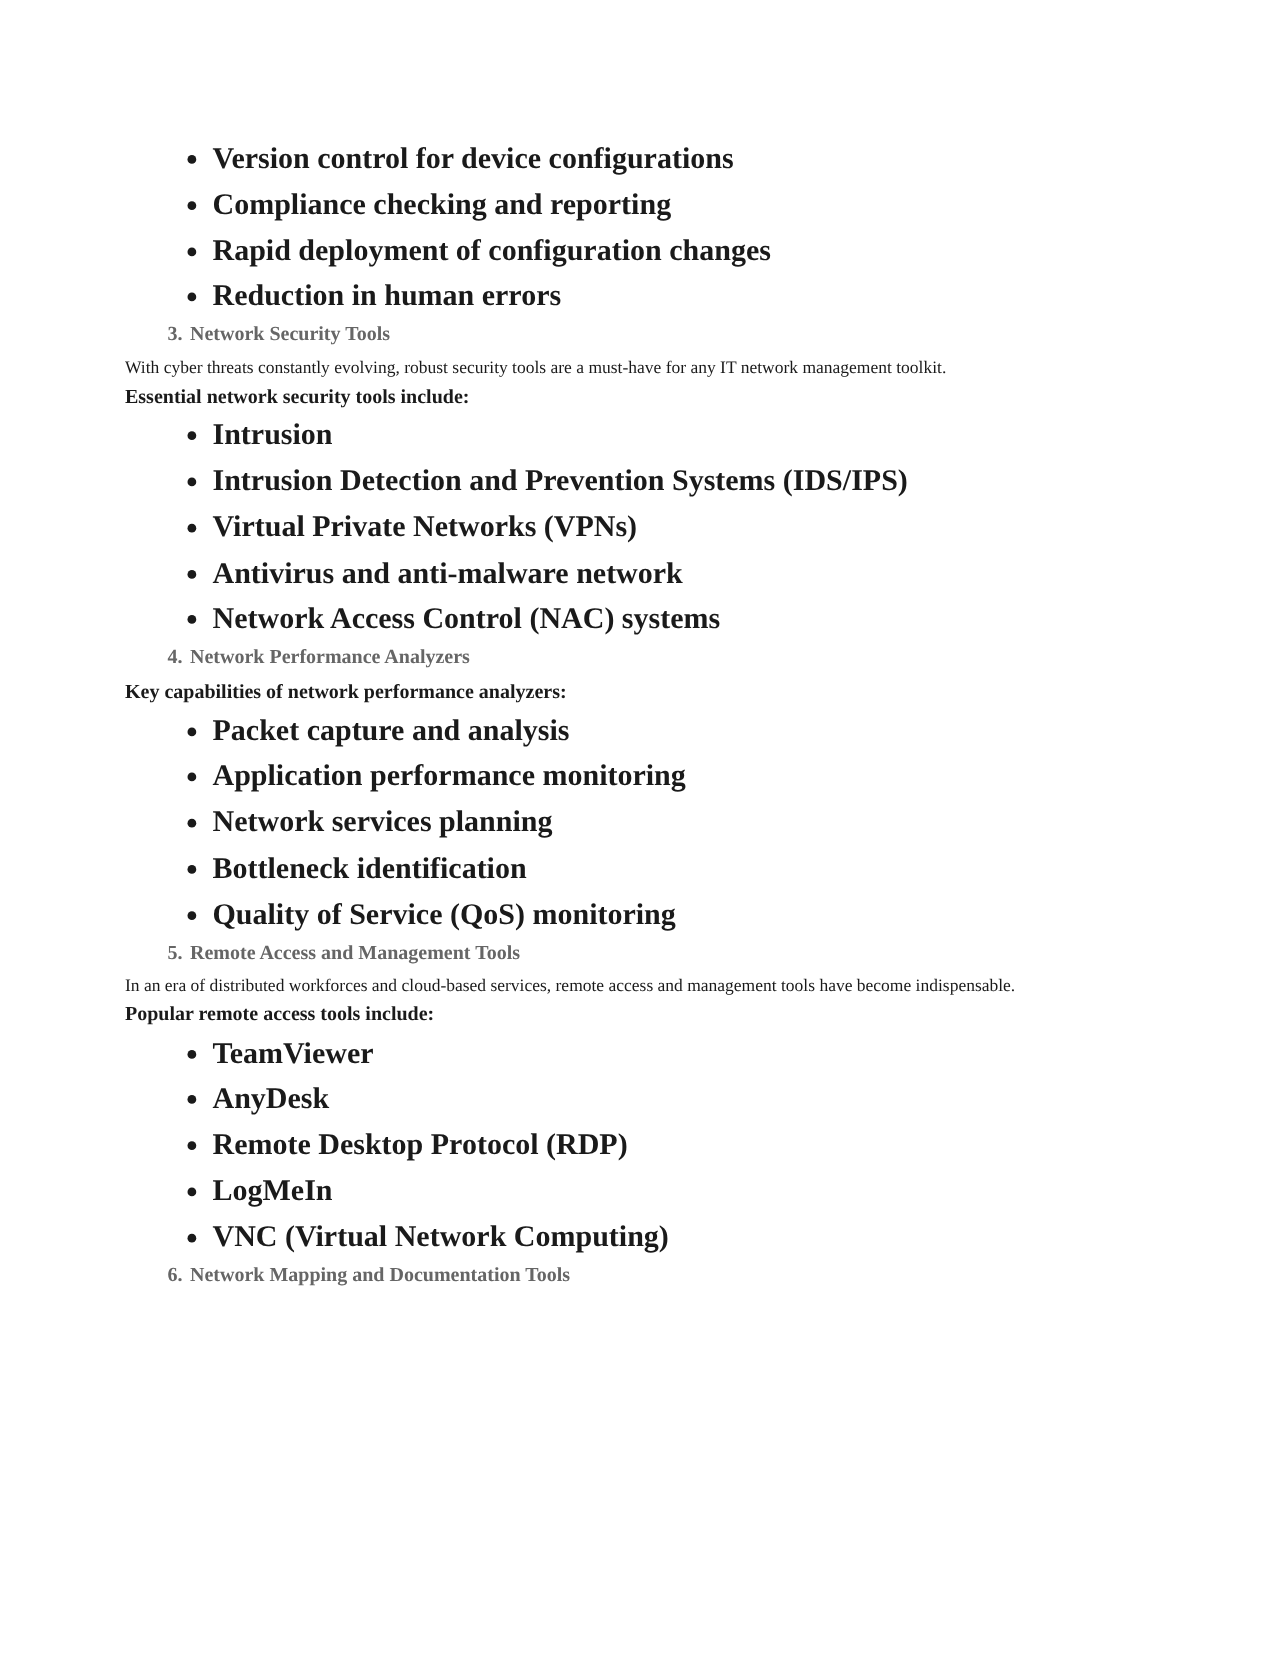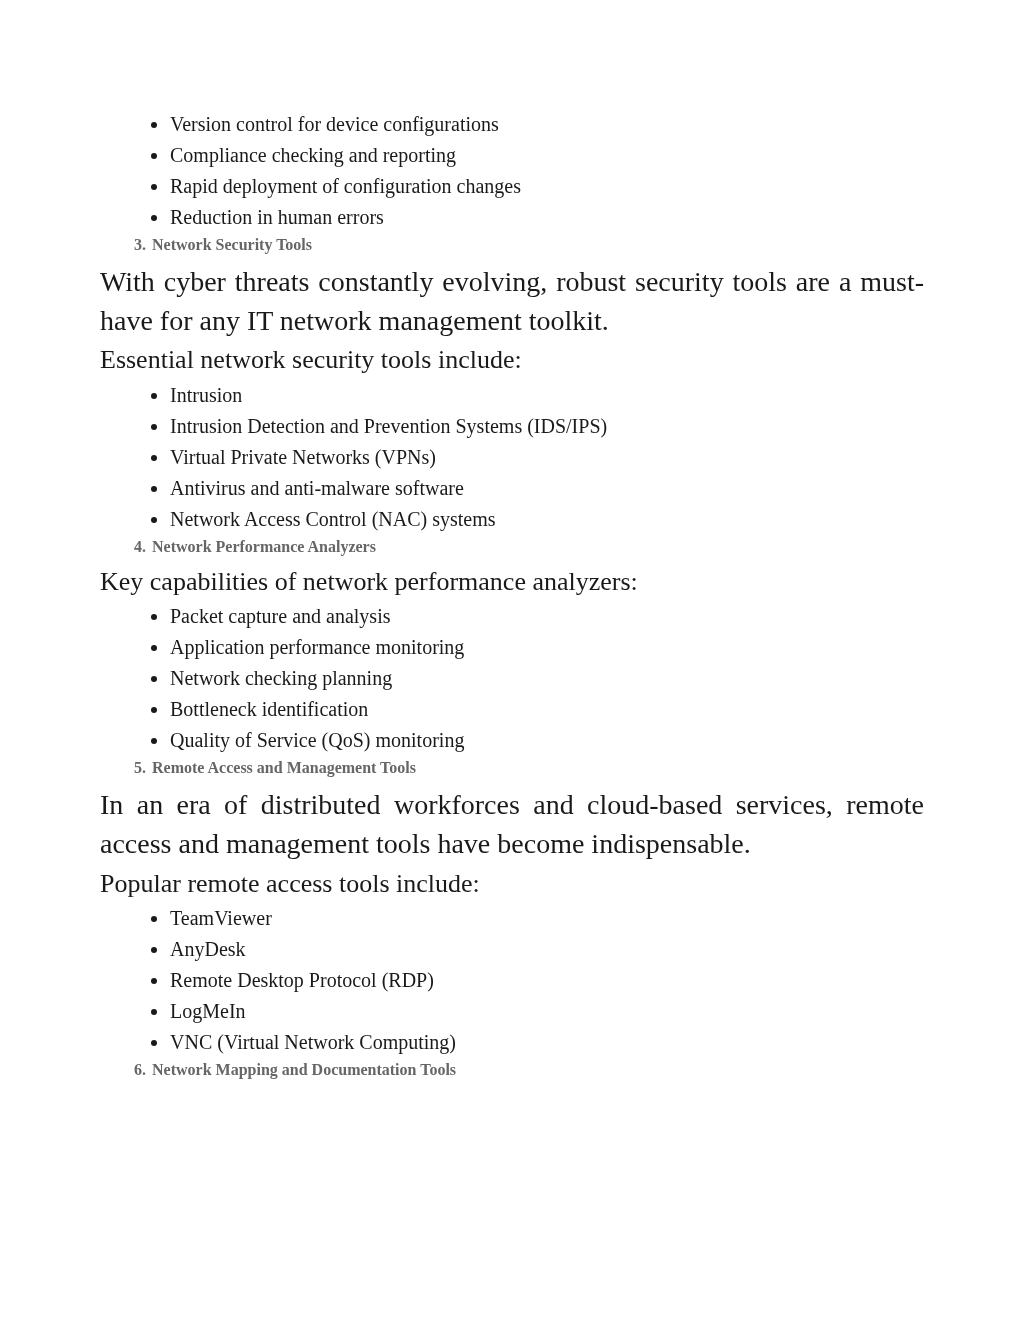--- a/index.html
+++ b/index.html
@@ -10,46 +10,48 @@
       width: 1024px;
     }
     .page {
       padding: 110px 100px 80px 100px;
       color: #1a1a1a;
     }
     ul.bullet-list {
       list-style: disc;
       margin: 0 0 4px 0;
       padding-left: 70px;
-      font-size: 20px;
+      font-size: 24px;
       line-height: 1.45;
+      font-weight: bold;
     }
     ul.bullet-list li {
       margin-bottom: 2px;
     }
     .heading {
       font-size: 16px;
       font-weight: bold;
       color: #666;
       margin: 4px 0 8px 34px;
     }
     .heading .num {
       color: #666;
       margin-right: 6px;
     }
     .para {
-      font-size: 28px;
+      font-size: 14px;
       line-height: 1.4;
       margin: 0 0 2px 0;
       text-align: justify;
     }
     .para-intro {
-      font-size: 26px;
+      font-size: 16px;
       line-height: 1.4;
       margin: 0 0 2px 0;
+      font-weight: bold;
     }
   </style>
 </head>
 <body>
 
 <div class="page">
 
   <ul class="bullet-list">
     <li>Version control for device configurations</li>
     <li>Compliance checking and reporting</li>
@@ -59,32 +61,32 @@
 
   <div class="heading">
     <span class="num">3.</span><span>Network Security Tools</span>
   </div>
   <p class="para">With cyber threats constantly evolving, robust security tools are a must-have for any IT network management toolkit.</p>
   <p class="para-intro">Essential network security tools include:</p>
   <ul class="bullet-list">
     <li>Intrusion</li>
     <li>Intrusion Detection and Prevention Systems (IDS/IPS)</li>
     <li>Virtual Private Networks (VPNs)</li>
-    <li>Antivirus and anti-malware software</li>
+    <li>Antivirus and anti-malware network</li>
     <li>Network Access Control (NAC) systems</li>
   </ul>
 
   <div class="heading">
     <span class="num">4.</span><span>Network Performance Analyzers</span>
   </div>
   <p class="para-intro">Key capabilities of network performance analyzers:</p>
   <ul class="bullet-list">
     <li>Packet capture and analysis</li>
     <li>Application performance monitoring</li>
-    <li>Network checking planning</li>
+    <li>Network services planning</li>
     <li>Bottleneck identification</li>
     <li>Quality of Service (QoS) monitoring</li>
   </ul>
 
   <div class="heading">
     <span class="num">5.</span><span>Remote Access and Management Tools</span>
   </div>
   <p class="para">In an era of distributed workforces and cloud-based services, remote access and management tools have become indispensable.</p>
   <p class="para-intro">Popular remote access tools include:</p>
   <ul class="bullet-list">

